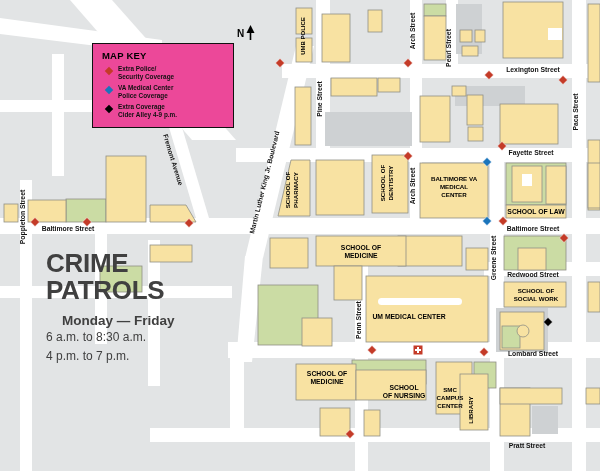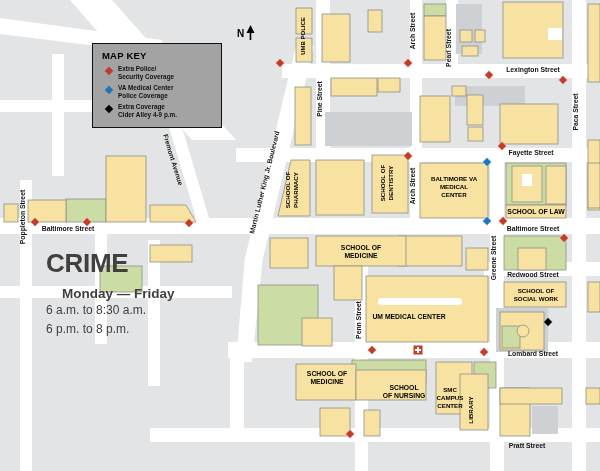--- a/index.html
+++ b/index.html
@@ -2,21 +2,21 @@
 <html><head>
 <meta charset="utf-8">
 <style>
   html,body{margin:0;padding:0;background:#fff;}
   .canvas{position:relative;width:600px;height:471px;background:#e2e4e5;overflow:hidden;
           font-family:"Liberation Sans",sans-serif;}
   svg#map{position:absolute;left:0;top:0;}
   svg text{font-family:"Liberation Sans",sans-serif;}
 
   
-  .mapkey{position:absolute;left:92px;top:43px;width:130px;height:85px;background:#a3a3a3;
+  .mapkey{position:absolute;left:92px;top:43px;width:142px;height:85px;background:#ec4899;
           border:1.6px solid #111;box-sizing:border-box;padding:6px 7px 4px 9px;}
   .mk-title{font-size:9.5px;font-weight:800;color:#000;letter-spacing:.2px;margin-bottom:4px;}
   .mk-item{display:flex;gap:6px;align-items:flex-start;margin:2.5px 0 4px 4px;}
   .dia{flex:0 0 auto;width:6px;height:6px;margin-top:3px;transform:rotate(45deg);}
   .dia.red{background:#c43b28;}
   .dia.blue{background:#1b75bb;}
   .dia.black{background:#000;}
   .mk-text{font-size:6.4px;line-height:7.6px;font-weight:700;color:#111;}
 
   
@@ -219,18 +219,19 @@
   <div class="north">
     <span>N</span>
     <svg width="9" height="16">
       <line x1="4.5" y1="15" x2="4.5" y2="5" stroke="#000" stroke-width="1.6"></line>
       <path d="M4.5 0 L8.5 8 L0.5 8 Z" fill="#000"></path>
     </svg>
   </div>
 
   <div class="titleblock">
     <div class="t">CRIME</div>
+    <div class="t">PATROLS</div>
     <div class="days">Monday — Friday</div>
     <div class="time">6 a.m. to 8:30 a.m.</div>
-    <div class="time">6 p.m. to 8 p.m.</div>
+    <div class="time">4 p.m. to 7 p.m.</div>
   </div>
 
 </div>
 
 </body></html>

